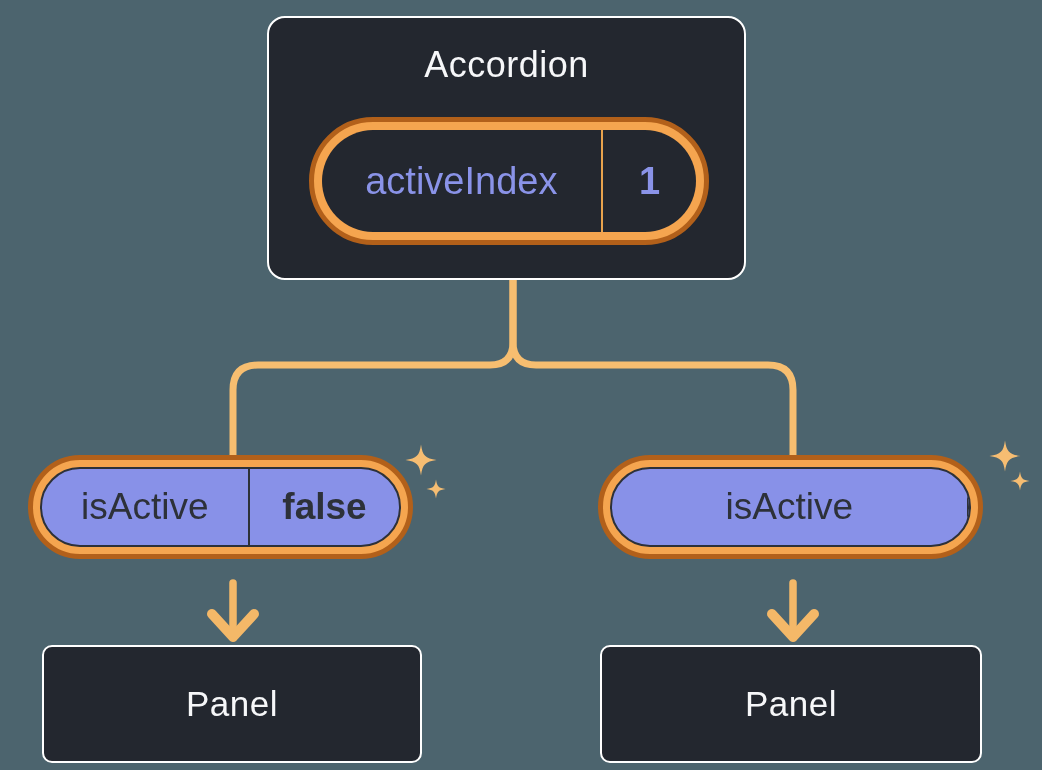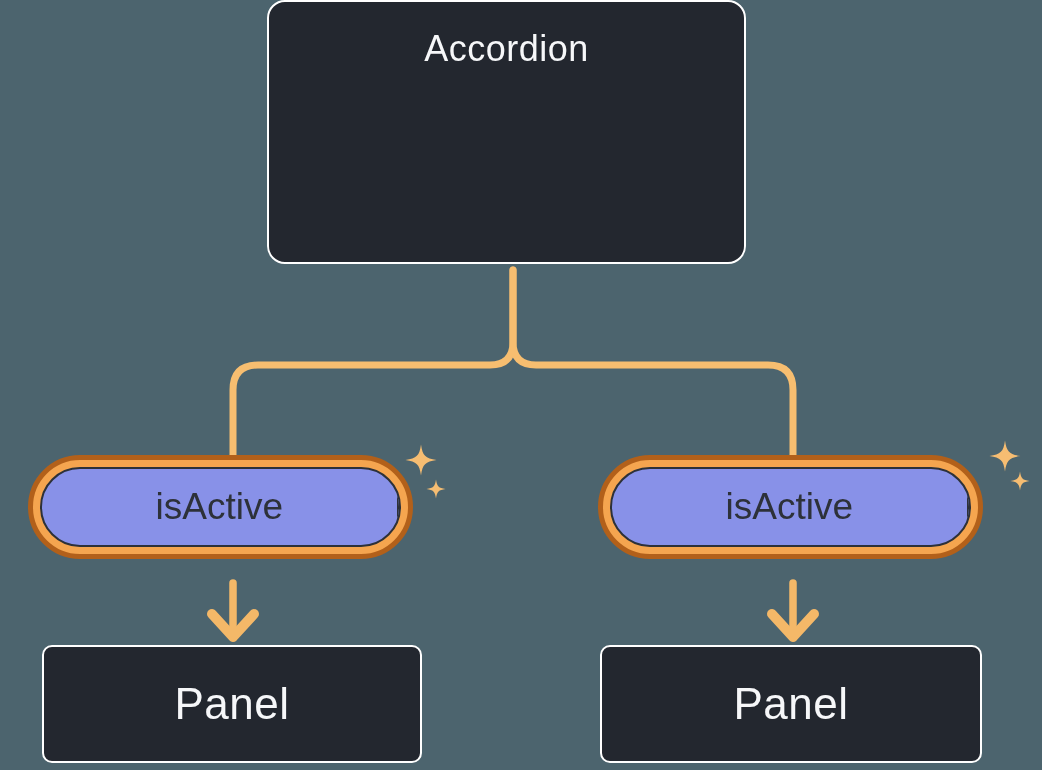--- a/index.html
+++ b/index.html
@@ -26,42 +26,42 @@
   
   .dark-box {
     position: absolute;
     background: #23272F;
     border: 2.5px solid #FFFFFF;
     box-sizing: border-box;
     color: #F6F7F9;
   }
   .accordion-box {
     left: 267px;
-    top: 0;
+    top: 16px;
     width: 479px;
     height: 264px;
     border-radius: 18px;
   }
   .accordion-title {
     position: absolute;
     left: 0;
     top: 26px;
     width: 100%;
     text-align: center;
     font-size: 36px;
     font-weight: 500;
     letter-spacing: 0.5px;
     color: #F6F7F9;
   }
   .panel-box {
     border-radius: 10px;
     display: flex;
     align-items: center;
     justify-content: center;
-    font-size: 44px;
+    font-size: 35px;
     font-weight: 500;
     letter-spacing: 0.5px;
   }
   .panel-left  { left: 42px;  top: 645px; width: 380px; height: 118px; }
   .panel-right { left: 600px; top: 645px; width: 382px; height: 118px; }
 
   
   .pill-ring {
     position: absolute;
     box-sizing: border-box;
@@ -154,26 +154,34 @@
       </g>
       <g>
         <path transform="translate(1005,456) scale(15.5)" d="M0,-1 C0.1,-0.28 0.28,-0.1 1,0 C0.28,0.1 0.1,0.28 0,1 C-0.1,0.28 -0.28,0.1 -1,0 C-0.28,-0.1 -0.1,-0.28 0,-1 Z"></path>
         <path transform="translate(1020,481) scale(9.5)" d="M0,-1 C0.1,-0.28 0.28,-0.1 1,0 C0.28,0.1 0.1,0.28 0,1 C-0.1,0.28 -0.28,0.1 -1,0 C-0.28,-0.1 -0.1,-0.28 0,-1 Z"></path>
       </g>
     </g>
   </svg>
 
   <div class="dark-box accordion-box">
     <div class="accordion-title">Accordion</div>
+    <div class="pill-ring state-pill">
+      <div class="pill-body">
+        <div class="state-name">activeIndex</div>
+        <div class="state-divider"></div>
+        <div class="state-value">1</div>
+      </div>
+    </div>
   </div>
 
   <div class="pill-ring prop-pill prop-pill-left">
     <div class="pill-body">
       <div class="prop-name">isActive</div>
       <div class="prop-divider"></div>
+      <div class="prop-value">false</div>
     </div>
   </div>
 
   <div class="pill-ring prop-pill prop-pill-right">
     <div class="pill-body">
       <div class="prop-name">isActive</div>
       <div class="prop-divider"></div>
     </div>
   </div>
 

